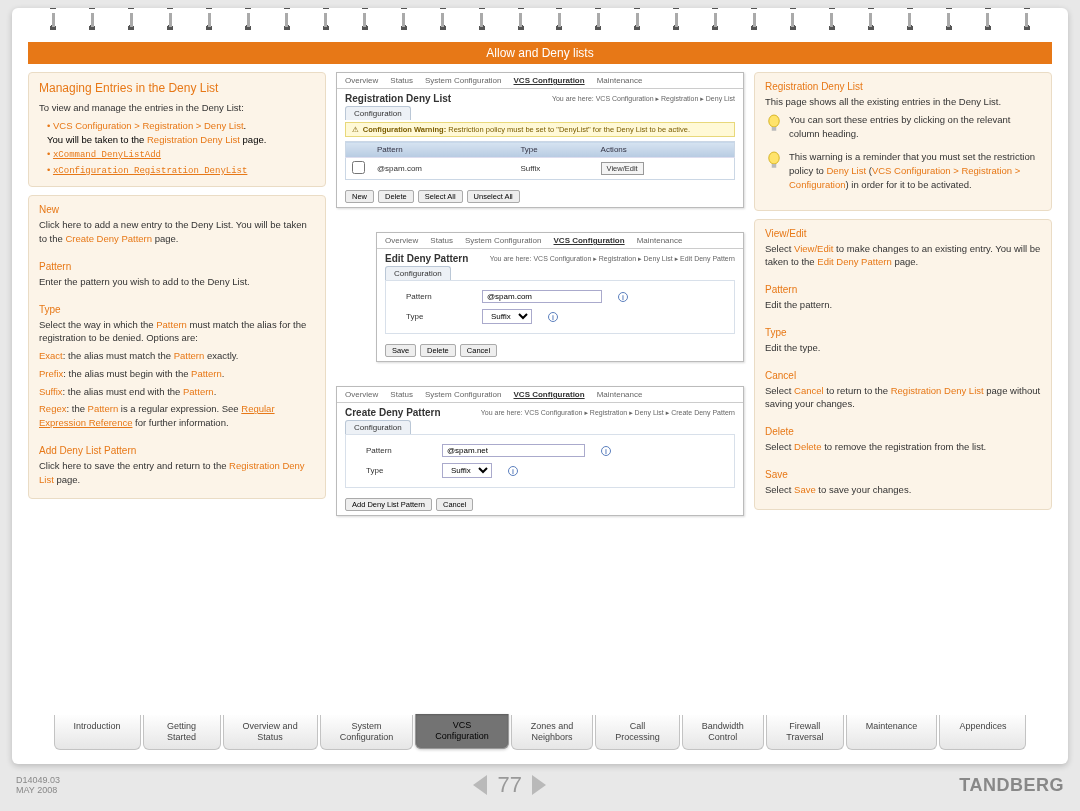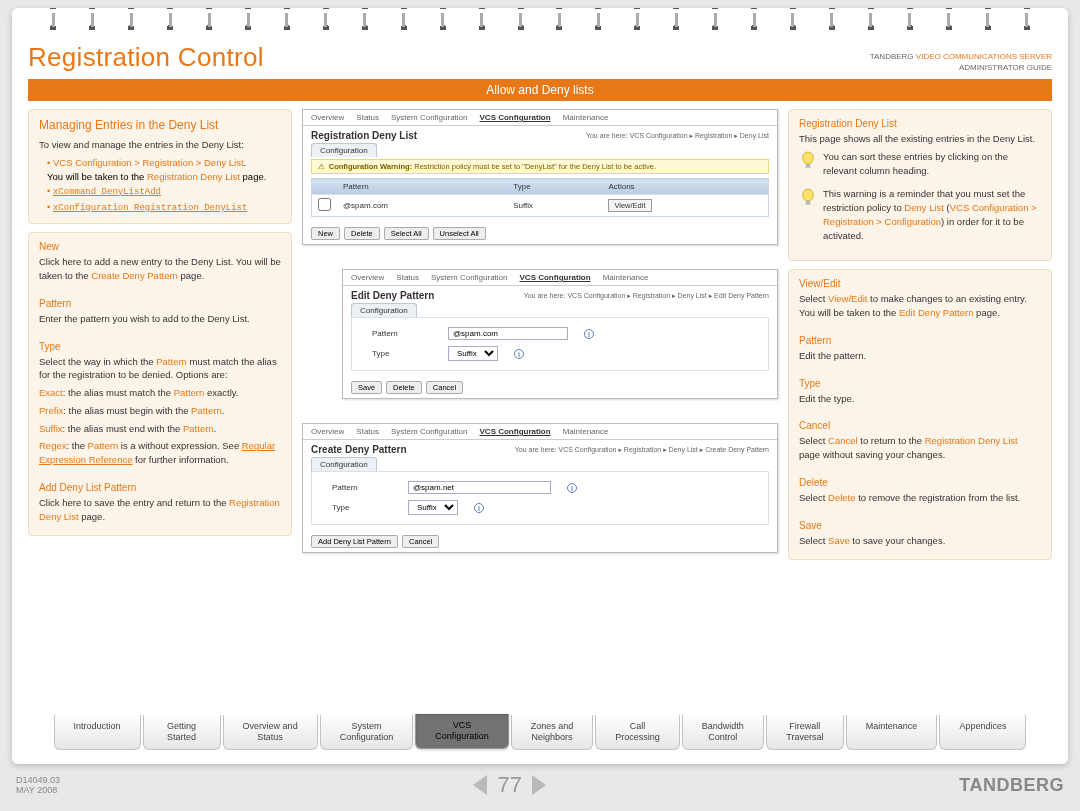--- a/index.html
+++ b/index.html
@@ -39,21 +39,21 @@
     padding: 34px 16px 14px 16px;
     height: 100%;
     display: flex; flex-direction: column;
   }
   .header-row { display: flex; justify-content: space-between; align-items: flex-end; margin-bottom: 6px; }
   .page-title { color: #e77817; font-size: 26px; font-weight: normal; letter-spacing: .3px; }
   .brand-block { text-align: right; font-size: 8px; color: #666; line-height: 1.4; }
   .brand-block .p1 { color: #e77817; text-transform: uppercase; }
   .subtitle-bar { background: #e77817; color: #fff; text-align: center; font-size: 12px; padding: 4px 0; margin-bottom: 8px; }
   .three-col { display: flex; gap: 10px; flex: 1; min-height: 0; }
-  .side { width: 264px; }
+  .side { width: 298px; }
   .mid { flex: 1; position: relative; }
   .panel { background: #fcf4e8; border: 1px solid #eadcc5; border-radius: 4px; padding: 8px 10px; margin-bottom: 8px; }
   .panel h3 { color: #e77817; font-size: 12px; font-weight: normal; margin-bottom: 6px; }
   .panel h4 { color: #e77817; font-size: 10px; font-weight: normal; margin-bottom: 3px; }
   .panel p { color: #333; font-size: 9.5px; line-height: 1.45; margin-bottom: 4px; }
   .kw { color: #e77817; }
   .ul { text-decoration: underline; color: #e77817; }
   .mono { font-family: "Courier New", monospace; text-decoration: underline; color: #e77817; font-size: 9px; }
   ul.bul { list-style: none; padding-left: 8px; }
   ul.bul li::before { content: "• "; color: #e77817; }
@@ -125,27 +125,20 @@
       <span class="spiral"></span>
       <span class="spiral"></span>
       <span class="spiral"></span>
       <span class="spiral"></span>
       <span class="spiral"></span>
       <span class="spiral"></span>
       <span class="spiral"></span>
   </div>
 
   <div class="content">
-    <div class="header-row">
-      <div class="page-title">Registration Control</div>
-      <div class="brand-block">
-        <div><span>TANDBERG</span> <span class="p1">VIDEO COMMUNICATIONS SERVER</span></div>
-        <div>ADMINISTRATOR GUIDE</div>
-      </div>
-    </div>
 
     <div class="subtitle-bar">Allow and Deny lists</div>
 
     <div class="three-col">
 
       <div class="side">
         <div class="panel">
           <h3>Managing Entries in the Deny List</h3>
           <p>To view and manage the entries in the Deny List:</p>
           <ul class="bul">
@@ -162,21 +155,21 @@
           <p><span>Click here to add a new entry to the Deny List. You will be taken to the </span><span class="kw">Create Deny Pattern</span><span> page.</span></p>
           <br>
           <h4>Pattern</h4>
           <p>Enter the pattern you wish to add to the Deny List.</p>
           <br>
           <h4>Type</h4>
           <p><span>Select the way in which the </span><span class="kw">Pattern</span><span> must match the alias for the registration to be denied. Options are:</span></p>
           <p><span class="kw">Exact</span><span>: the alias must match the </span><span class="kw">Pattern</span><span> exactly.</span></p>
           <p><span class="kw">Prefix</span><span>: the alias must begin with the </span><span class="kw">Pattern</span><span>.</span></p>
           <p><span class="kw">Suffix</span><span>: the alias must end with the </span><span class="kw">Pattern</span><span>.</span></p>
-          <p><span class="kw">Regex</span><span>: the </span><span class="kw">Pattern</span><span> is a without expression. See </span><span class="ul">Regular Expression Reference</span><span> for further information.</span></p>
+          <p><span class="kw">Regex</span><span>: the </span><span class="kw">Pattern</span><span> is a regular expression. See </span><span class="ul">Regular Expression Reference</span><span> for further information.</span></p>
           <br>
           <h4>Add Deny List Pattern</h4>
           <p><span>Click here to save the entry and return to the </span><span class="kw">Registration Deny List</span><span> page.</span></p>
         </div>
       </div>
 
       <div class="mid">
 
         <div class="screenshot">
           <div class="scr-nav">

